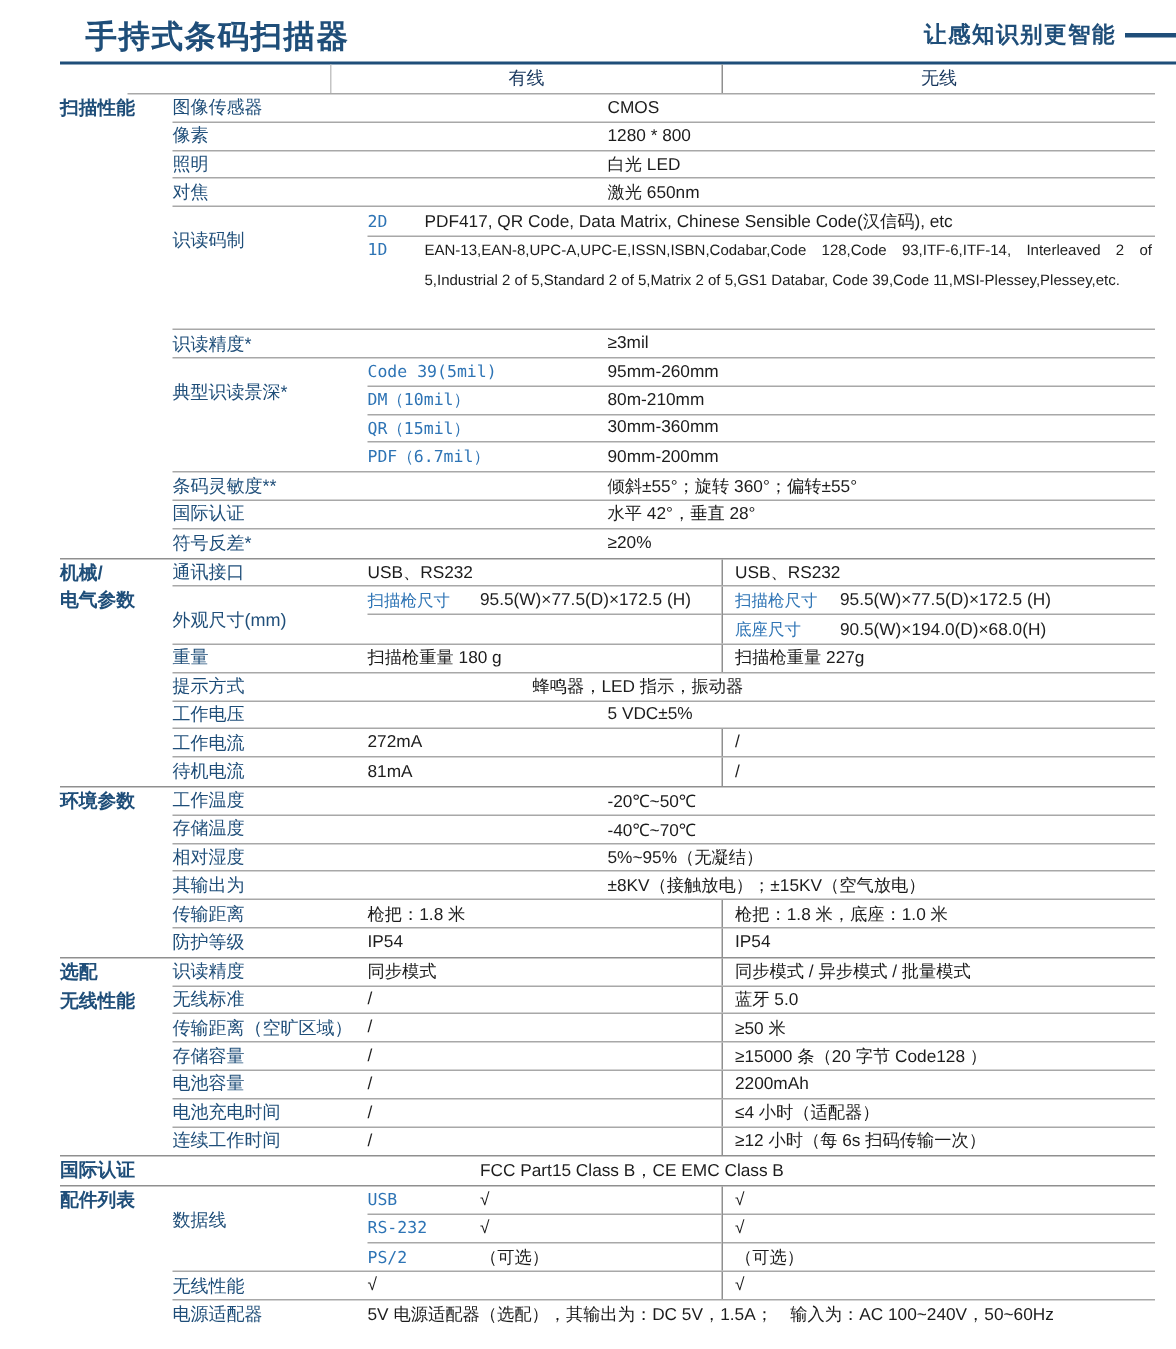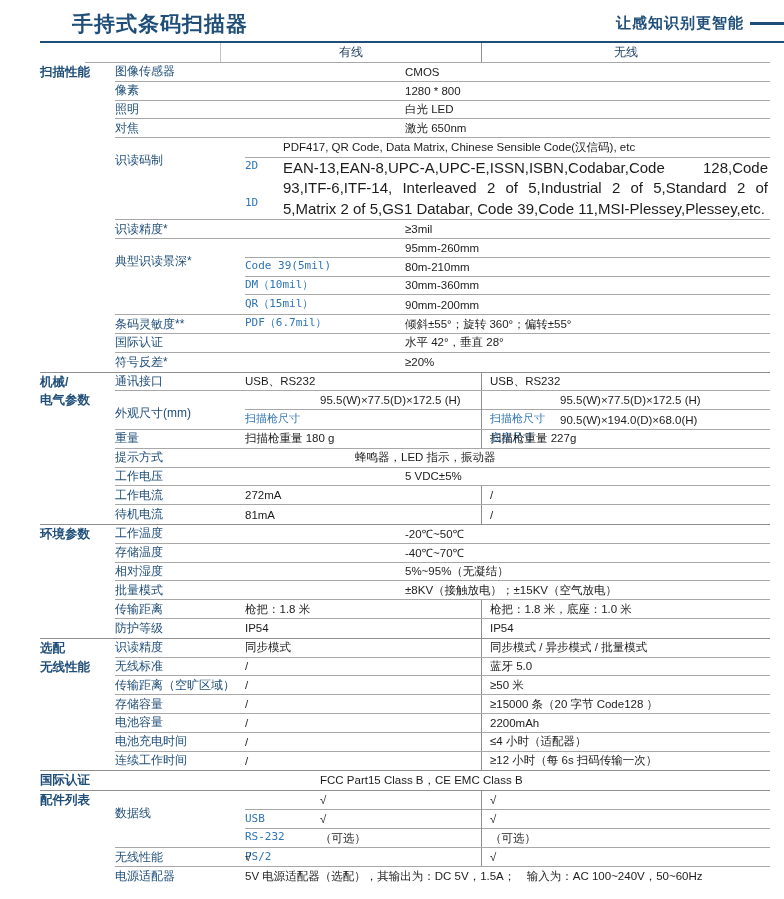--- a/index.html
+++ b/index.html
@@ -9,21 +9,21 @@
     --line:#a8a8a8;
     --line2:#8f8f8f;
     --rh:18.8px;
   }
   *{box-sizing:border-box;margin:0;padding:0;}
   body{background:#fff;font-family:"Liberation Sans",sans-serif;}
   .page{width:784px;height:899px;overflow:hidden;background:#fff;padding-left:40px;padding-right:14px;}
 
   
   .masthead{height:41px;display:flex;align-items:center;padding-top:6px;}
-  .doc-title{margin-left:32px;font-size:21px;font-weight:bold;color:var(--navy);letter-spacing:1px;}
+  .doc-title{margin-left:17px;font-size:21px;font-weight:bold;color:var(--navy);letter-spacing:1px;}
   .slogan-wrap{margin-left:auto;display:flex;align-items:center;margin-right:-14px;}
   .slogan{font-size:15px;font-weight:bold;color:var(--navy);letter-spacing:1px;}
   .slogan-dash{width:34px;height:3px;background:var(--navy);margin-left:6px;}
   .topline{border-top:2px solid var(--navy);margin-right:-14px;}
 
   
   .header-row{margin-left:45px;display:flex;height:20px;border-bottom:1px solid var(--line);}
   .hspacer{width:135px;}
   .hcol{font-size:12px;color:#17365d;display:flex;align-items:center;justify-content:center;text-align:center;}
   .hcol.wired-h{width:262px;border-left:1px solid #c4c4c4;border-right:1px solid var(--line2);}
@@ -48,29 +48,29 @@
 
   .split{padding:0;align-self:stretch;}
   .split .wired{width:237px;align-self:stretch;display:flex;align-items:center;border-right:1px solid var(--line2);}
   .split .wireless{flex:1;align-self:stretch;display:flex;align-items:center;padding-left:8px;}
 
   .subcol{display:flex;flex-direction:column;flex:1;}
   .subcol.wired-col{flex:none;width:237px;border-right:1px solid var(--line2);}
   .subrow{display:flex;height:var(--rh);align-items:center;border-bottom:1px solid var(--line);font-size:11.5px;color:var(--ink);white-space:nowrap;}
   .subrow.nb{border-bottom:none;}
   .subrow.pad8{padding-left:8px;}
-  .sub{font-family:"DejaVu Sans Mono",monospace;font-size:11px;color:var(--blue);white-space:nowrap;margin-top:36px;}
+  .sub{font-family:"DejaVu Sans Mono",monospace;font-size:11px;color:var(--blue);white-space:nowrap;}
   .sub.w38{width:38px;}
   .sub.w75{width:75px;}
   .sub.w70{width:70px;}
   .sub.w160{width:160px;}
 
   .subrow.tall1d{height:auto;align-items:flex-start;border-bottom:none;}
   .subrow.tall1d .sub{line-height:var(--rh);}
-  .val-1d{flex:1;font-size:15px;color:var(--ink);line-height:20.3px;text-align:justify;white-space:normal;padding-right:2px;}
+  .val-1d{flex:1;font-size:10px;color:var(--ink);line-height:20.3px;text-align:justify;white-space:normal;padding-right:2px;}
 </style>
 </head>
 <body>
 
 <div class="page">
 
   <div class="masthead">
     <div class="doc-title">手持式条码扫描器</div>
     <div class="slogan-wrap">
       <div class="slogan">让感知识别更智能</div>
@@ -237,21 +237,21 @@
       </div>
       <div class="row">
         <div class="attr">存储温度</div>
         <div class="val span-a">-40℃~70℃</div>
       </div>
       <div class="row">
         <div class="attr">相对湿度</div>
         <div class="val span-a">5%~95%（无凝结）</div>
       </div>
       <div class="row">
-        <div class="attr">批量模式</div>
+        <div class="attr">其输出为</div>
         <div class="val span-a">±8KV（接触放电）；±15KV（空气放电）</div>
       </div>
       <div class="row">
         <div class="attr">传输距离</div>
         <div class="val split">
           <div class="wired">枪把：1.8 米</div>
           <div class="wireless">枪把：1.8 米，底座：1.0 米</div>
         </div>
       </div>
       <div class="row nb">

